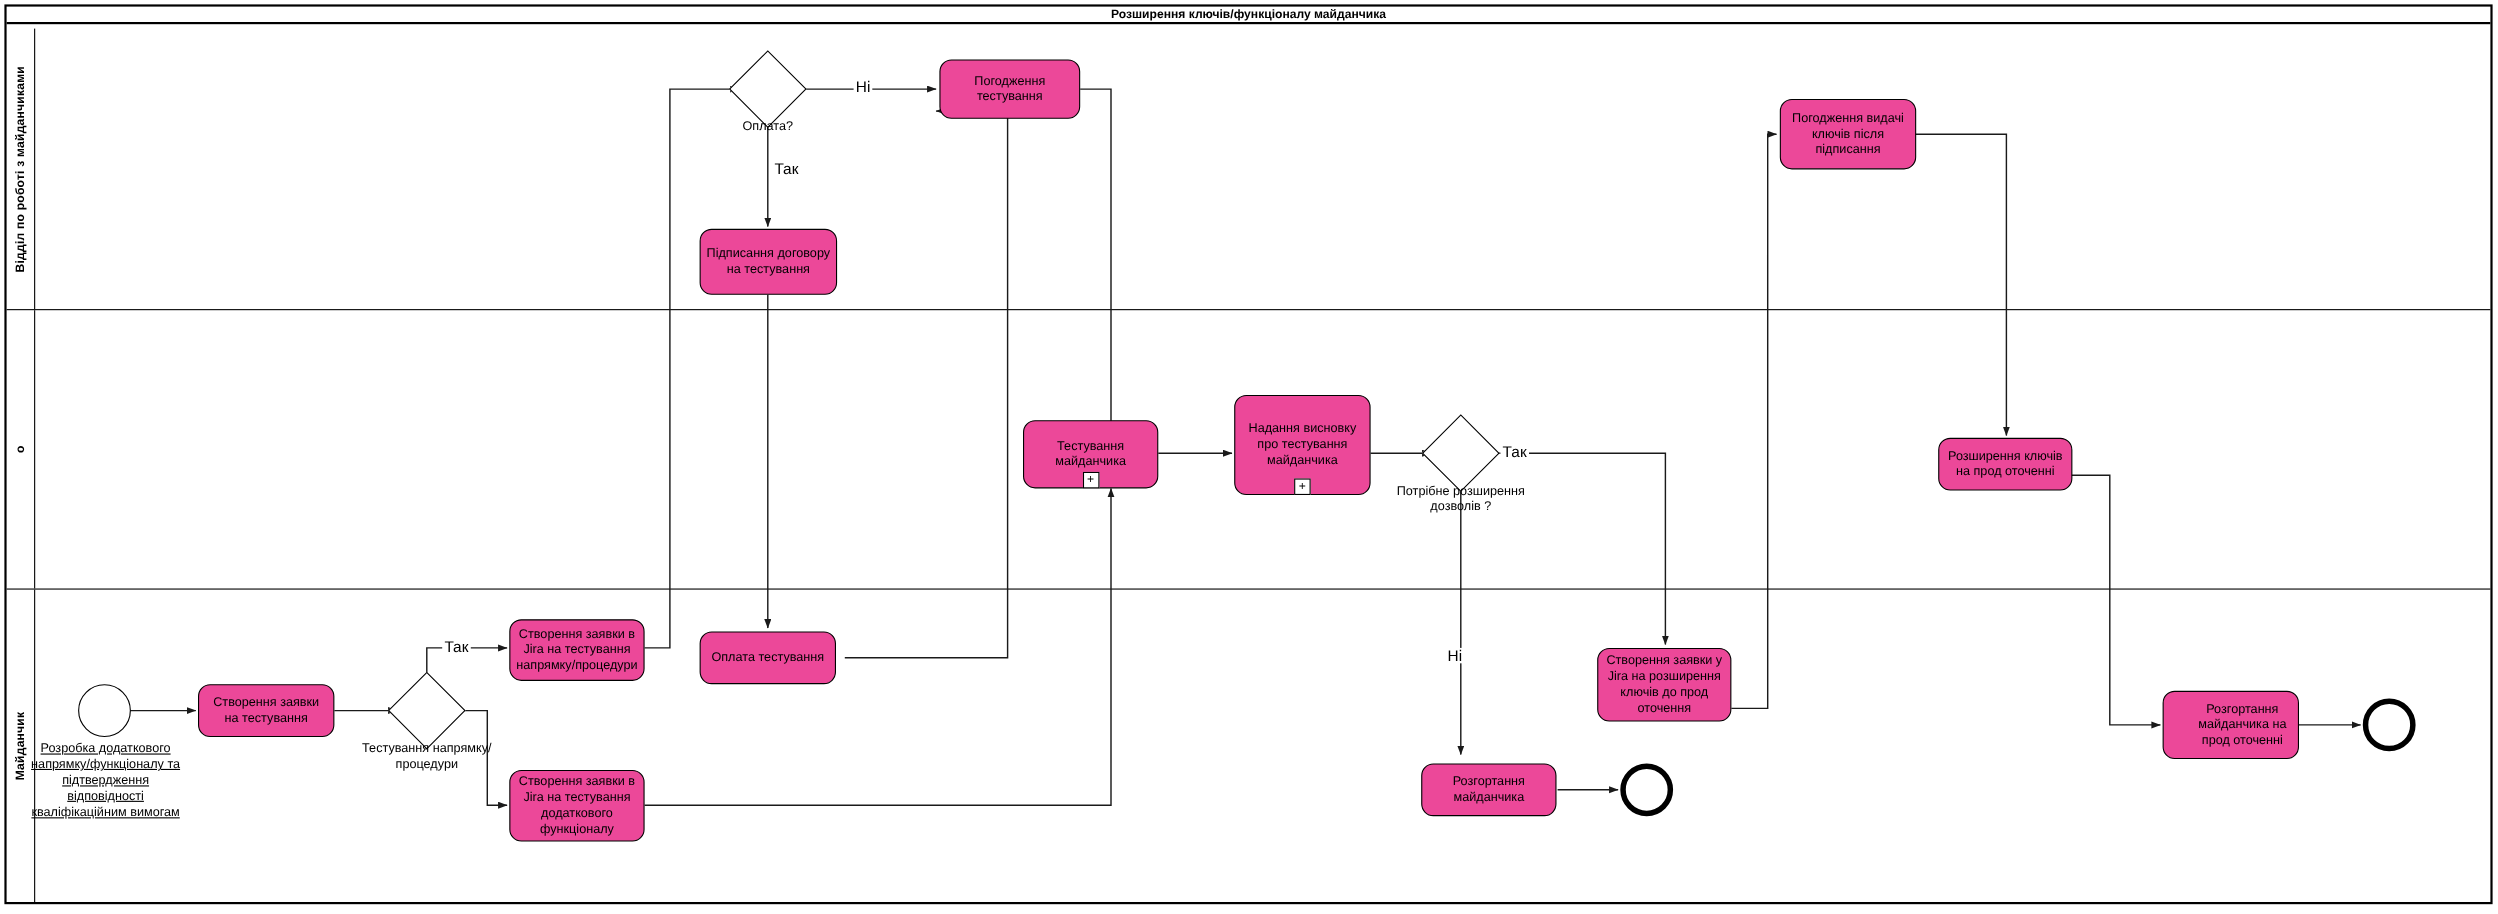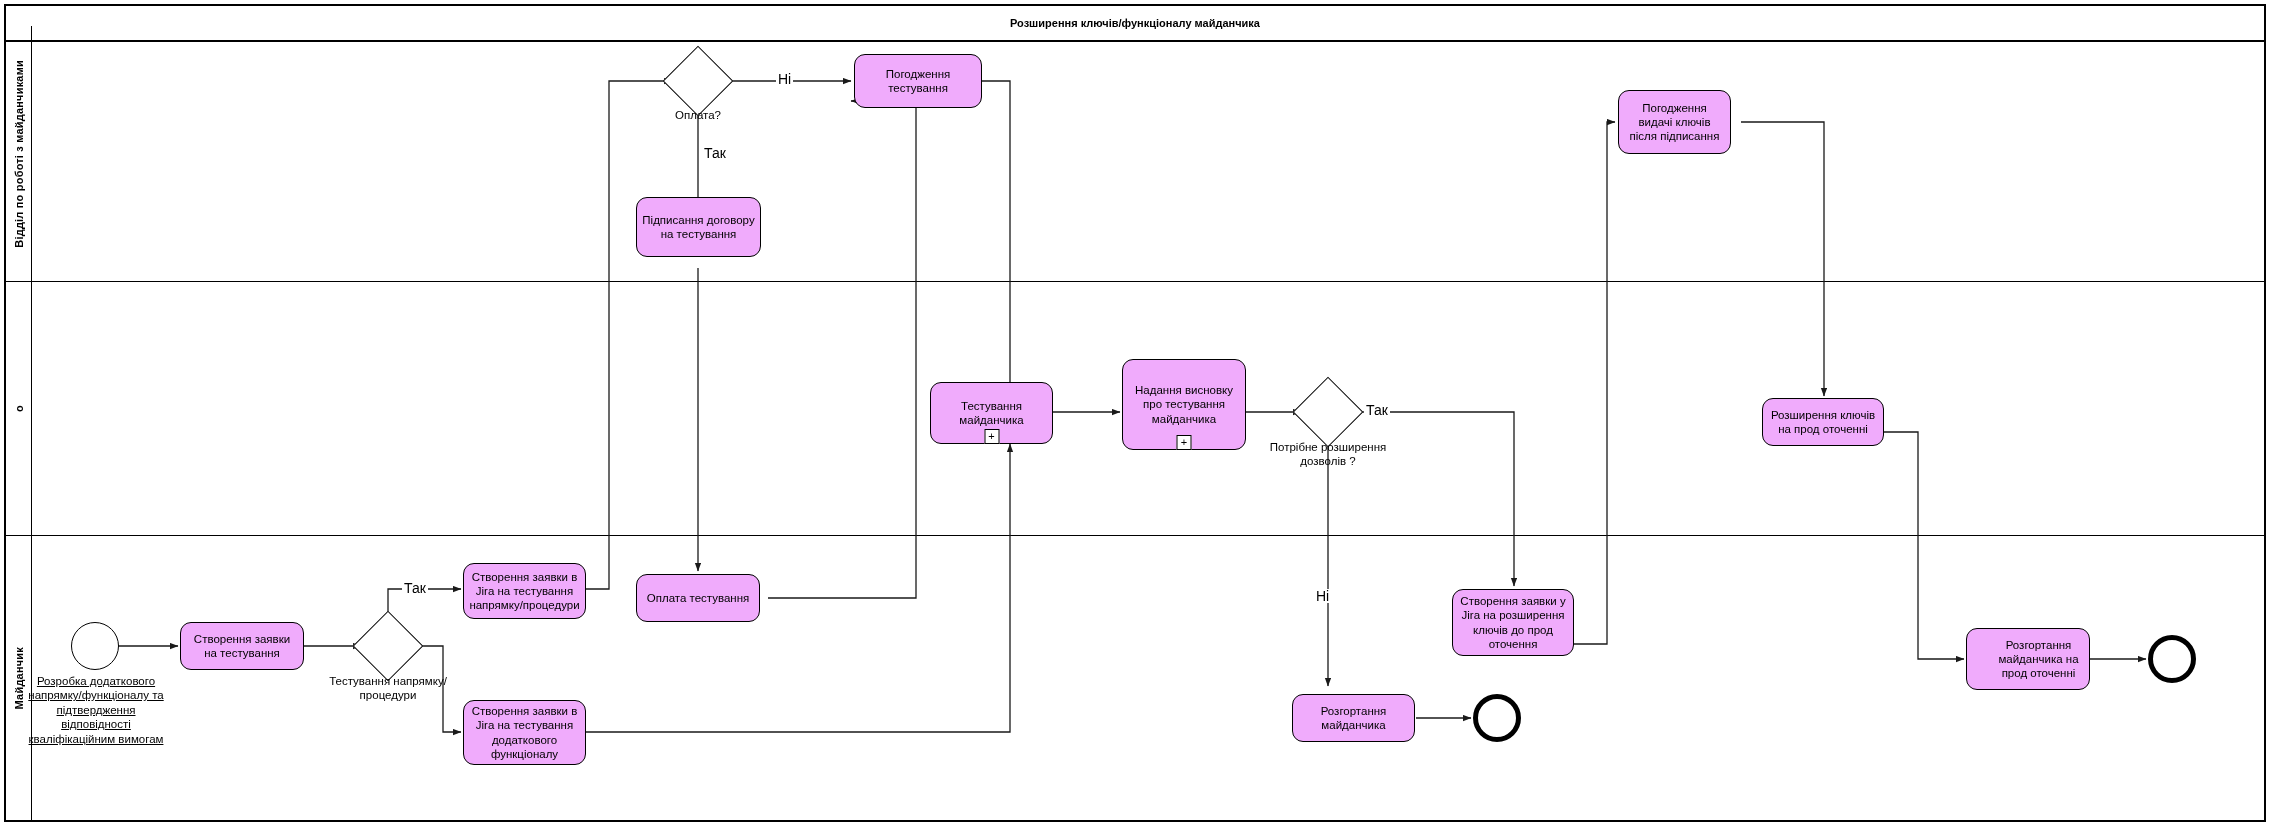--- a/index.html
+++ b/index.html
@@ -1,28 +1,28 @@
 <!DOCTYPE html>
 <html><head>
 <meta charset="utf-8">
 <style>
   html,body{margin:0;padding:0;background:#ffffff;}
   body{font-family:"Liberation Sans","DejaVu Sans",sans-serif;}
   #stage{position:relative;width:2271px;height:831px;background:#ffffff;overflow:hidden;}
   #pool{position:absolute;left:4px;top:4px;width:2262px;height:818px;border:2px solid #000;box-sizing:border-box;background:#fff;}
-  #pool-title{position:absolute;left:0;top:0;width:100%;height:36px;border-bottom:2px solid #000;box-sizing:border-box;
+  #pool-title{position:absolute;left:0;top:0;width:100%;height:16px;border-bottom:2px solid #000;box-sizing:border-box;
       display:flex;align-items:center;justify-content:center;font-size:11px;font-weight:bold;color:#000;}
   .lane{position:absolute;left:0;box-sizing:border-box;border-bottom:1.5px solid #000;}
   .lane.last{border-bottom:none;}
   .lane-head{position:absolute;left:0;top:0;width:26px;height:100%;border-right:1.5px solid #000;box-sizing:border-box;
       display:flex;align-items:center;justify-content:center;}
   .lane-head span{writing-mode:vertical-rl;transform:rotate(180deg);font-size:11px;font-weight:bold;color:#000;white-space:nowrap;letter-spacing:.2px;}
   svg#wires{position:absolute;left:0;top:0;width:2262px;height:818px;pointer-events:none;}
   .node{position:absolute;box-sizing:border-box;}
-  .task{border:1.2px solid #000;border-radius:11px;background:#f0abfc;display:flex;align-items:center;justify-content:center;text-align:center;
+  .task{border:1.2px solid #000;border-radius:11px;background:#ec4899;display:flex;align-items:center;justify-content:center;text-align:center;
         font-size:11.5px;line-height:1.22;color:#000;padding:3px 5px;}
   .subplus{position:absolute;left:50%;bottom:-1px;transform:translateX(-50%);width:13px;height:13px;border:1.2px solid #000;background:#fff;
         display:flex;align-items:center;justify-content:center;font-size:11px;line-height:1;color:#000;}
   .gw{width:50px;height:50px;border:1.2px solid #000;background:#fff;transform:rotate(45deg);box-sizing:border-box;}
   .gw-wrap{position:absolute;width:50px;height:50px;}
   .gwlabel{position:absolute;text-align:center;font-size:11.5px;line-height:1.22;color:#000;white-space:nowrap;}
   .evt-start{border:1.6px solid #000;border-radius:50%;background:#fff;}
   .evt-end{border:5px solid #000;border-radius:50%;background:#fff;}
   .evtlabel{position:absolute;text-align:center;font-size:11.5px;line-height:1.25;color:#000;}
   .flowlabel{position:absolute;font-size:14px;color:#000;background:#fff;padding:0 2px;line-height:1;}
@@ -106,23 +106,23 @@
     <div class="gw-wrap" style="left:667px;top:50px;">
       <div class="gw"></div>
     </div>
     <div class="gwlabel" style="left:642px;top:102px;width:100px;">Оплата?</div>
 
     <div class="flowlabel" style="left:770px;top:66px;">Ні</div>
     <div class="flowlabel" style="left:696px;top:140px;">Так</div>
 
     <div class="node task" style="left:848px;top:48px;width:128px;height:54px;">Погодження тестування</div>
 
-    <div class="node task" style="left:630px;top:191px;width:125px;height:60px;">Підписання договору на тестування</div>
+    <div class="node task" style="left:630px;top:202px;width:125px;height:60px;">Підписання договору на тестування</div>
 
-    <div class="node task" style="left:1612px;top:84px;width:113px;height:64px;">Погодження видачі ключів після підписання</div>
+    <div class="node task" style="left:1612px;top:84px;width:124px;height:64px;">Погодження видачі ключів після підписання</div>
 
     <div class="node task" style="left:924px;top:376px;width:123px;height:62px;">
       <span>Тестування майданчика</span>
       <span class="subplus">+</span>
     </div>
 
     <div class="node task" style="left:1116px;top:353px;width:124px;height:91px;">
       <span>Надання висновку про тестування майданчика</span>
       <span class="subplus">+</span>
     </div>

